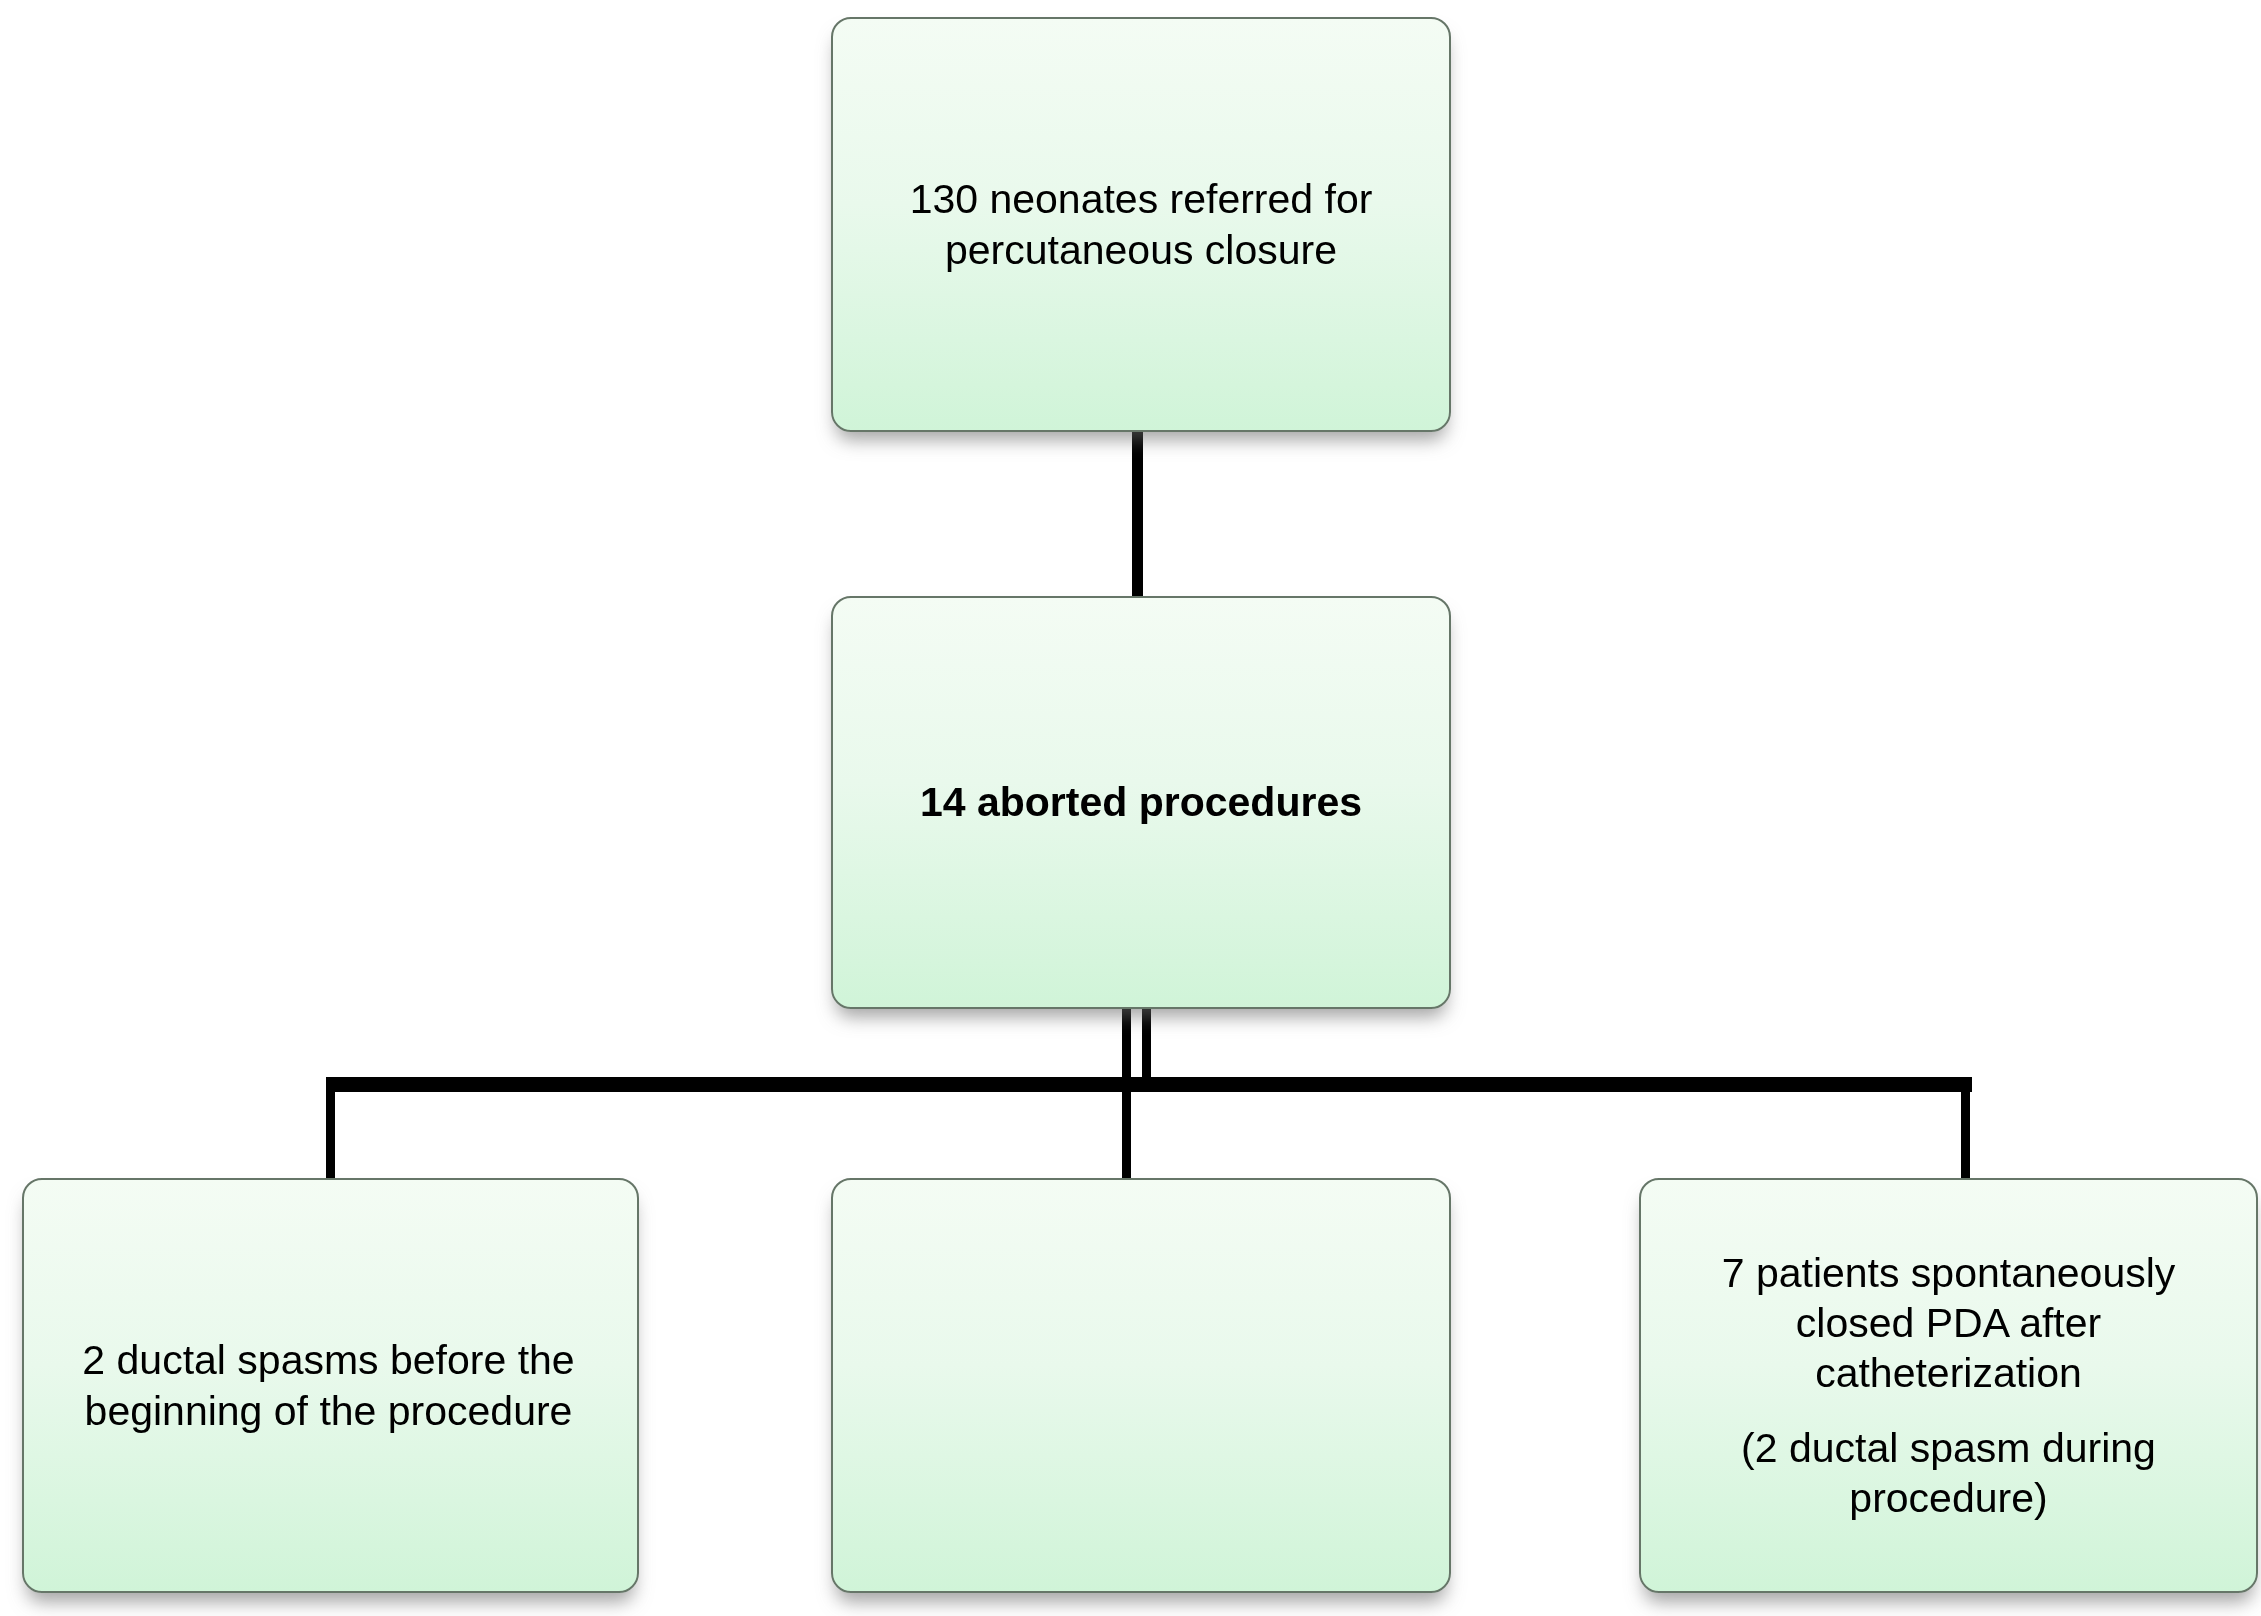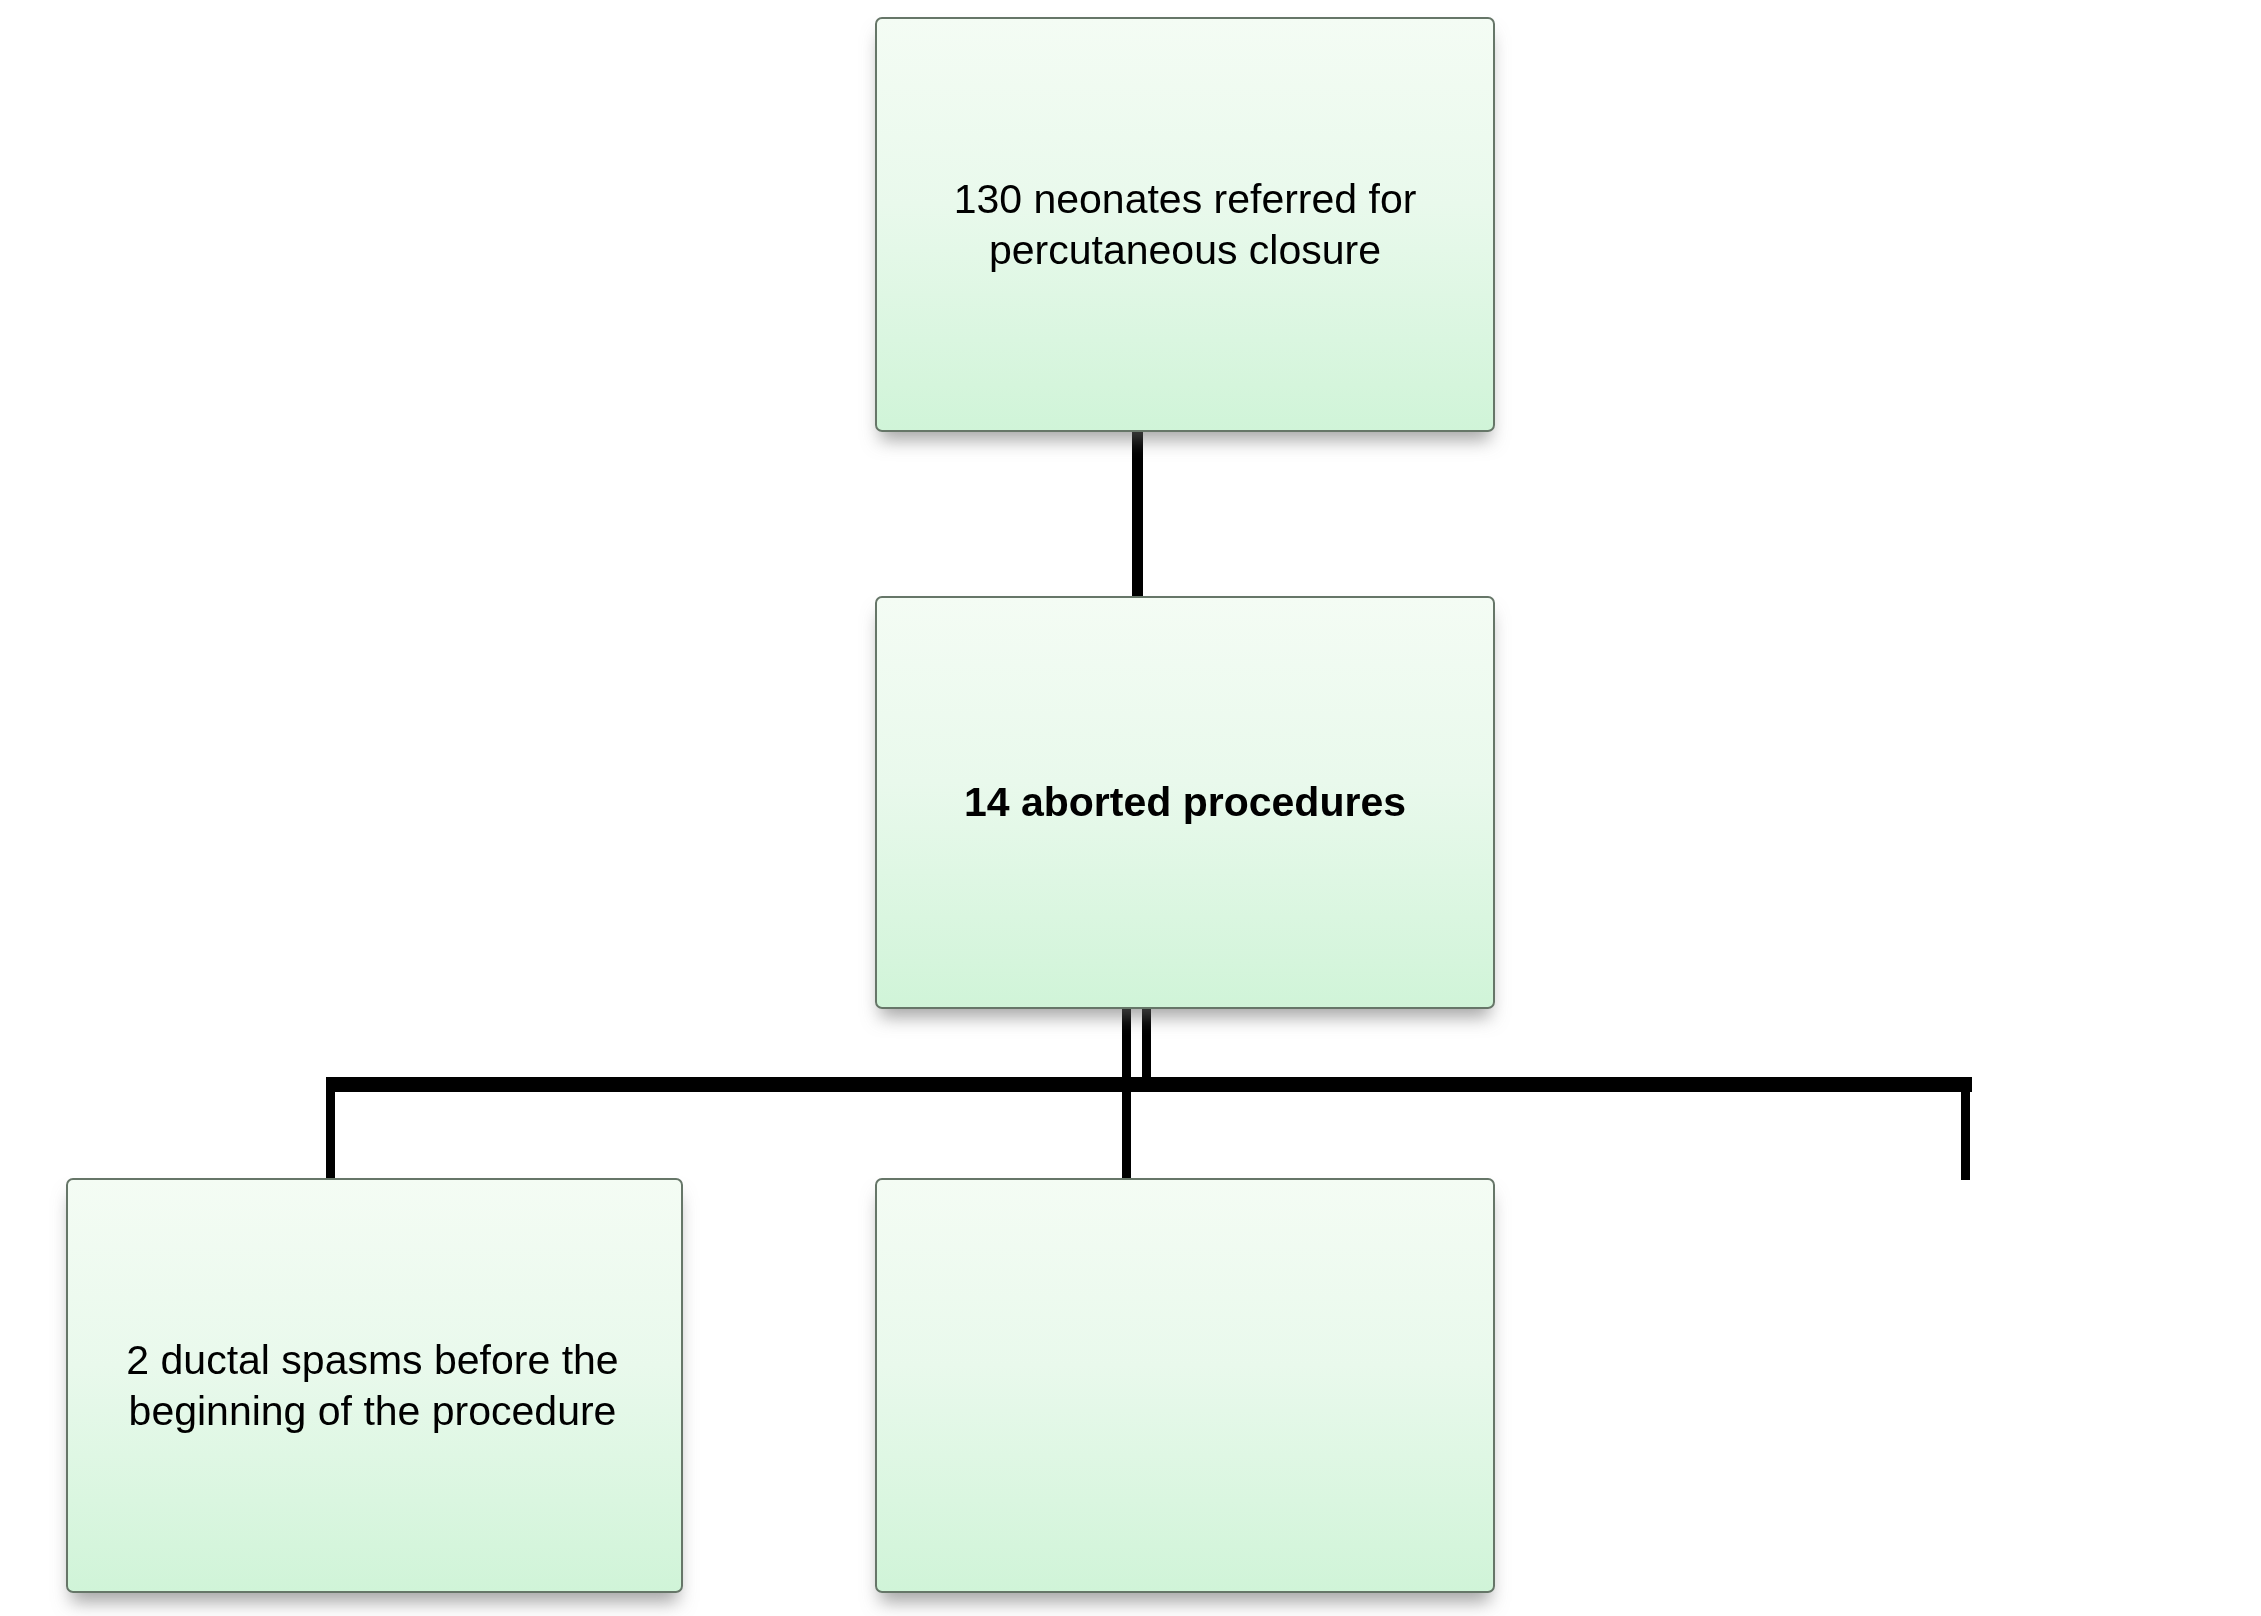--- a/index.html
+++ b/index.html
@@ -12,32 +12,31 @@
     width: 2261px;
     height: 1617px;
     background: #ffffff;
     font-family: "Liberation Sans", sans-serif;
     color: #000000;
   }
   .node {
     position: absolute;
     box-sizing: border-box;
     border: 2.7px solid #667668;
-    border-radius: 7px;
+    border-radius: 20px;
     background: linear-gradient(180deg, #f4fcf4 0%, #e9f9ec 45%, #d0f4d8 100%);
     box-shadow: 0 13.3px 18.6px -5.3px rgba(105, 105, 105, 0.6);
     display: flex;
     flex-direction: column;
     align-items: center;
     justify-content: center;
     text-align: center;
     font-size: 41px;
     line-height: 1.22;
     padding: 22.5px 29px;
-    margin-left: 44px;
   }
   .node p {
     margin: 0;
     width: 100%;
   }
   .node p.second {
     margin-top: 0.62em;
   }
   .bold { font-weight: bold; }
   .conn {
@@ -78,15 +77,19 @@
     <p class="bold">14 aborted procedures</p>
   </div>
 
   <div class="node" id="node-bl">
     <p>2 ductal spasms before the beginning of the procedure</p>
   </div>
 
   <div class="node" id="node-bm">
   </div>
 
+  <div class="node" id="node-br">
+    <p>7 patients spontaneously closed PDA after catheterization</p>
+    <p class="second">(2 ductal spasm during procedure)</p>
+  </div>
 
 </div>
 
 
 </body></html>

